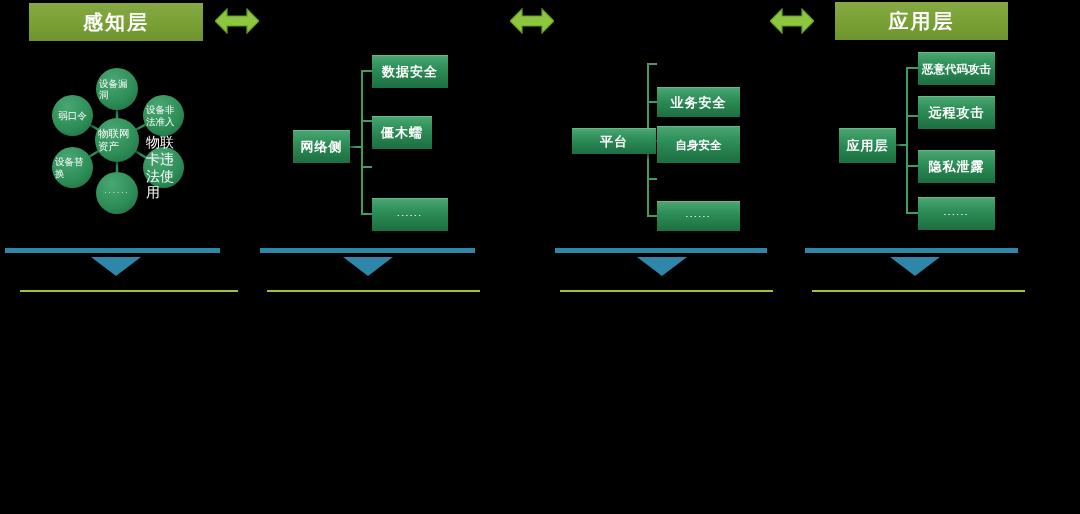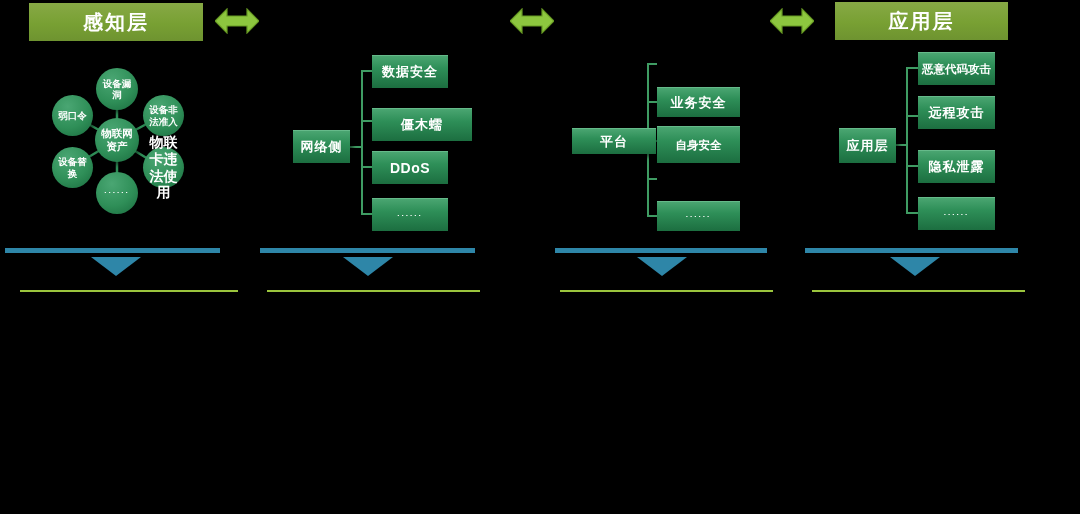--- a/index.html
+++ b/index.html
@@ -22,22 +22,22 @@
     box-shadow:3px 3px 4px rgba(0,0,0,.55);
     color:#fff;font-weight:bold;font-size:13px;letter-spacing:1px;
     display:flex;align-items:center;justify-content:center;
     box-sizing:border-box;text-align:center;
   }
   .node.small-text{font-size:11.5px;letter-spacing:0;}
   .node.ddos{font-size:14px;letter-spacing:.5px;}
   .bubble{
     position:absolute;border-radius:50%;
     background:radial-gradient(circle at 38% 28%,#4aa673 0%,#2f8f58 55%,#196a3d 100%);
-    color:#fff;font-weight:bold;font-size:9.5px;line-height:1.2;
-    display:flex;align-items:center;justify-content:center;text-align:center;
+    color:#fff;font-weight:normal;font-size:9.5px;line-height:1.2;
+    display:flex;align-items:center;justify-content:center;text-align:left;
     box-shadow:2px 3px 4px rgba(0,0,0,.5);box-sizing:border-box;padding:0 3px;
   }
   .bubble.center-bubble{font-size:10.5px;}
   .dots{letter-spacing:2px;font-size:8px;transform:translateY(-25%);}
   .connector{position:absolute;background:#3f9c63;}
   .divider-bar{position:absolute;height:5px;background:#2e86a8;}
   .down-tri{
     position:absolute;width:0;height:0;
     border-left:25px solid transparent;border-right:25px solid transparent;
     border-top:19px solid #2e86a8;
@@ -84,22 +84,21 @@
   <div class="bubble center-bubble" style="left:95px;top:118px;width:44px;height:44px">物联网资产</div>
 
   <div class="connector" style="left:350px;top:146px;width:12px;height:2px"></div>
   <div class="connector" style="left:361px;top:70px;width:2px;height:145px"></div>
   <div class="connector" style="left:361px;top:70px;width:11px;height:2px"></div>
   <div class="connector" style="left:361px;top:120px;width:11px;height:2px"></div>
   <div class="connector" style="left:361px;top:166px;width:11px;height:2px"></div>
   <div class="connector" style="left:361px;top:213px;width:11px;height:2px"></div>
   <div class="node" style="left:293px;top:130px;width:57px;height:33px">网络侧</div>
   <div class="node" style="left:372px;top:55px;width:76px;height:33px">数据安全</div>
-  <div class="node" style="left:372px;top:108px;width:100px;height:33px">僵木蠕</div>
-  <div class="node ddos" style="left:372px;top:151px;width:76px;height:33px">DDoS</div>
+  <div class="node" style="left:372px;top:116px;width:60px;height:33px">僵木蠕</div>
   <div class="node" style="left:372px;top:198px;width:76px;height:33px">
     <span class="dots">......</span>
   </div>
 
   <div class="connector" style="left:638px;top:140px;width:9px;height:2px"></div>
   <div class="connector" style="left:647px;top:63px;width:2px;height:154px"></div>
   <div class="connector" style="left:647px;top:63px;width:10px;height:2px"></div>
   <div class="connector" style="left:647px;top:101px;width:10px;height:2px"></div>
   <div class="connector" style="left:647px;top:140px;width:10px;height:2px"></div>
   <div class="connector" style="left:647px;top:178px;width:10px;height:2px"></div>

